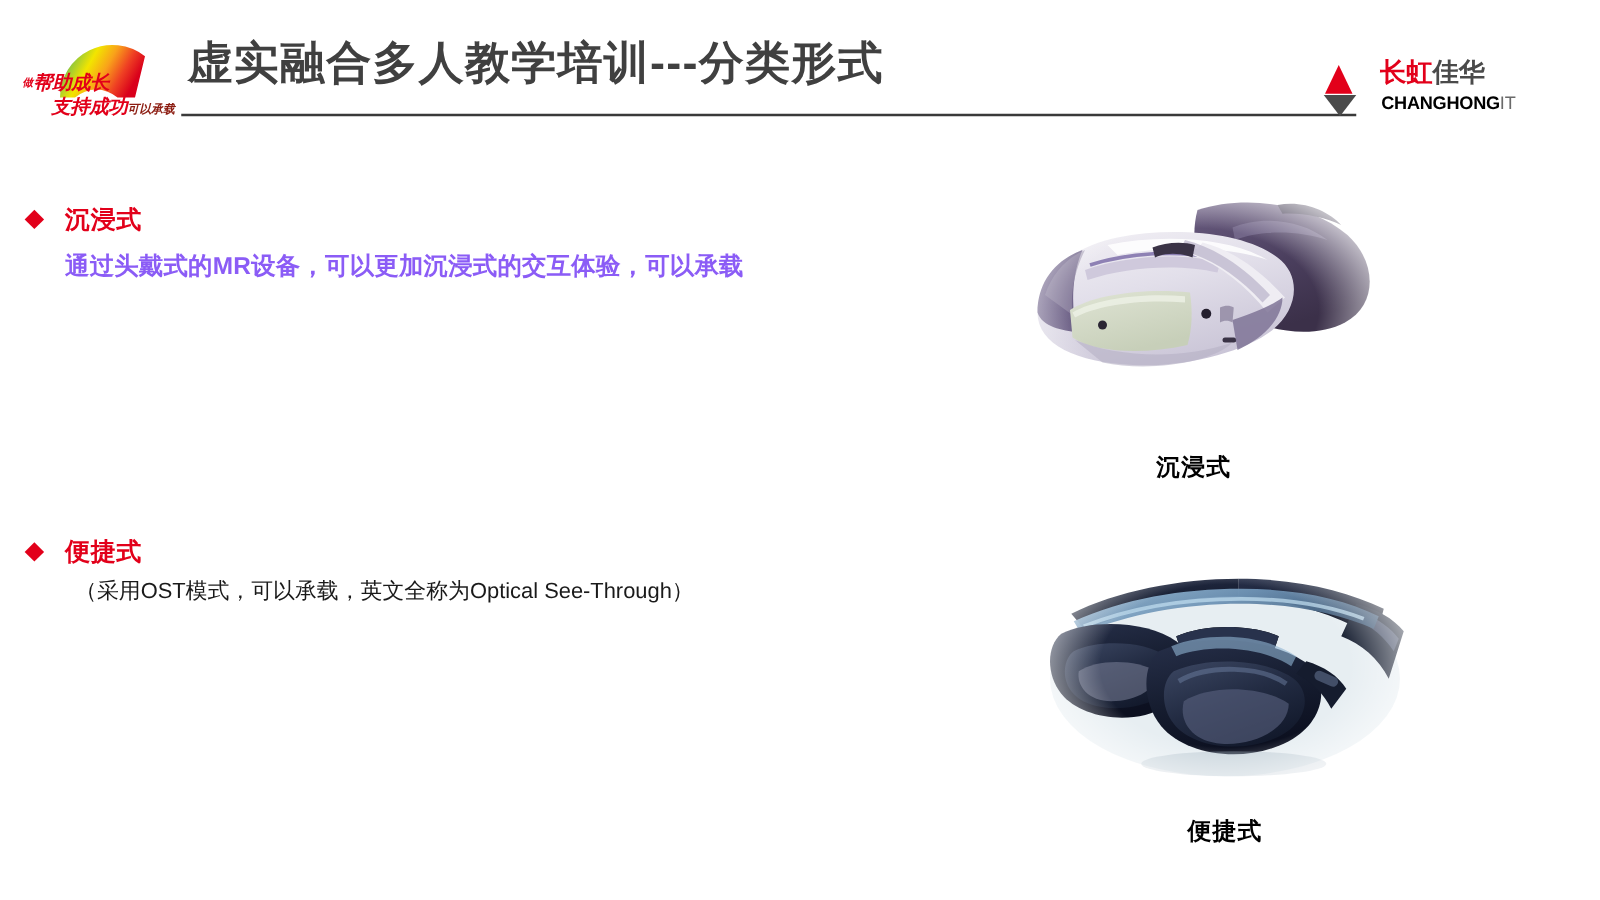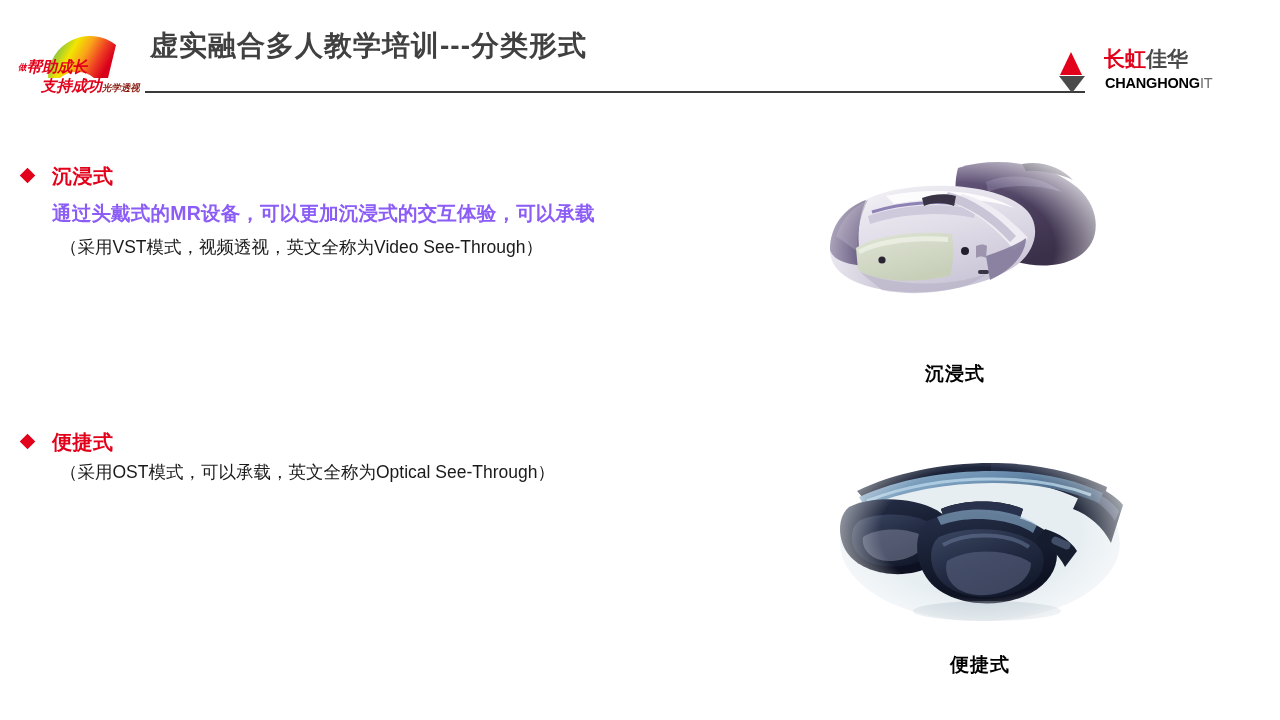--- a/index.html
+++ b/index.html
@@ -70,21 +70,21 @@
     font-size: 9.5px;
     color: #8c1d12;
     letter-spacing: 0;
   }
 
   
   #page-title {
     position: absolute;
     left: 150px;
     top: 29px;
-    font-size: 28px;
+    font-size: 36px;
     font-weight: bold;
     color: #404040;
     letter-spacing: 1px;
     line-height: 1.18;
     white-space: nowrap;
   }
 
   
   #header-rule {
     position: absolute;
@@ -223,21 +223,21 @@
             <stop offset="42%" stop-color="#f2e500"></stop>
             <stop offset="62%" stop-color="#f9a21a"></stop>
             <stop offset="82%" stop-color="#ef4123"></stop>
             <stop offset="100%" stop-color="#d9001b"></stop>
           </linearGradient>
         </defs>
         <path d="M2 45 A 42 42 0 0 1 70 12 L 62 45 L 48 45 A 26 26 0 0 0 14 45 Z" fill="url(#arcgrad)"></path>
       </svg>
     </div>
     <div class="brand-line" id="brand-line-1"><span class="pre">做</span><span>帮助成长</span></div>
-    <div class="brand-line" id="brand-line-2"><span>支持成功</span><span class="post">光学透视</span></div>
+    <div class="brand-line" id="brand-line-2"><span>支持成功</span><span class="post">可以承载</span></div>
   </div>
 
   <div id="page-title">虚实融合多人教学培训---分类形式</div>
 
   <div id="header-rule"></div>
   <div id="arrow-up-red"></div>
   <div id="arrow-down-dark"></div>
 
   <div id="changhong-logo">
     <div id="ch-cn"><span class="red">长虹</span><span class="gray">佳华</span></div>
@@ -247,21 +247,20 @@
 </div>
 
 <div class="section" id="section-immersive">
   <div class="section-heading">
     <span class="bullet-diamond"></span>
     <span>沉浸式</span>
   </div>
   <div class="section-body">
     <div>通过头戴式的MR设备，可以更加沉浸式的交互体验，可以承载</div>
   </div>
-  <div class="section-note">（采用VST模式，视频透视，英文全称为Video See-Through）</div>
 </div>
 
 <div class="section" id="section-portable">
   <div class="section-heading">
     <span class="bullet-diamond"></span>
     <span>便捷式</span>
   </div>
   <div class="section-note">（采用OST模式，可以承载，英文全称为Optical See-Through）</div>
 </div>
 

